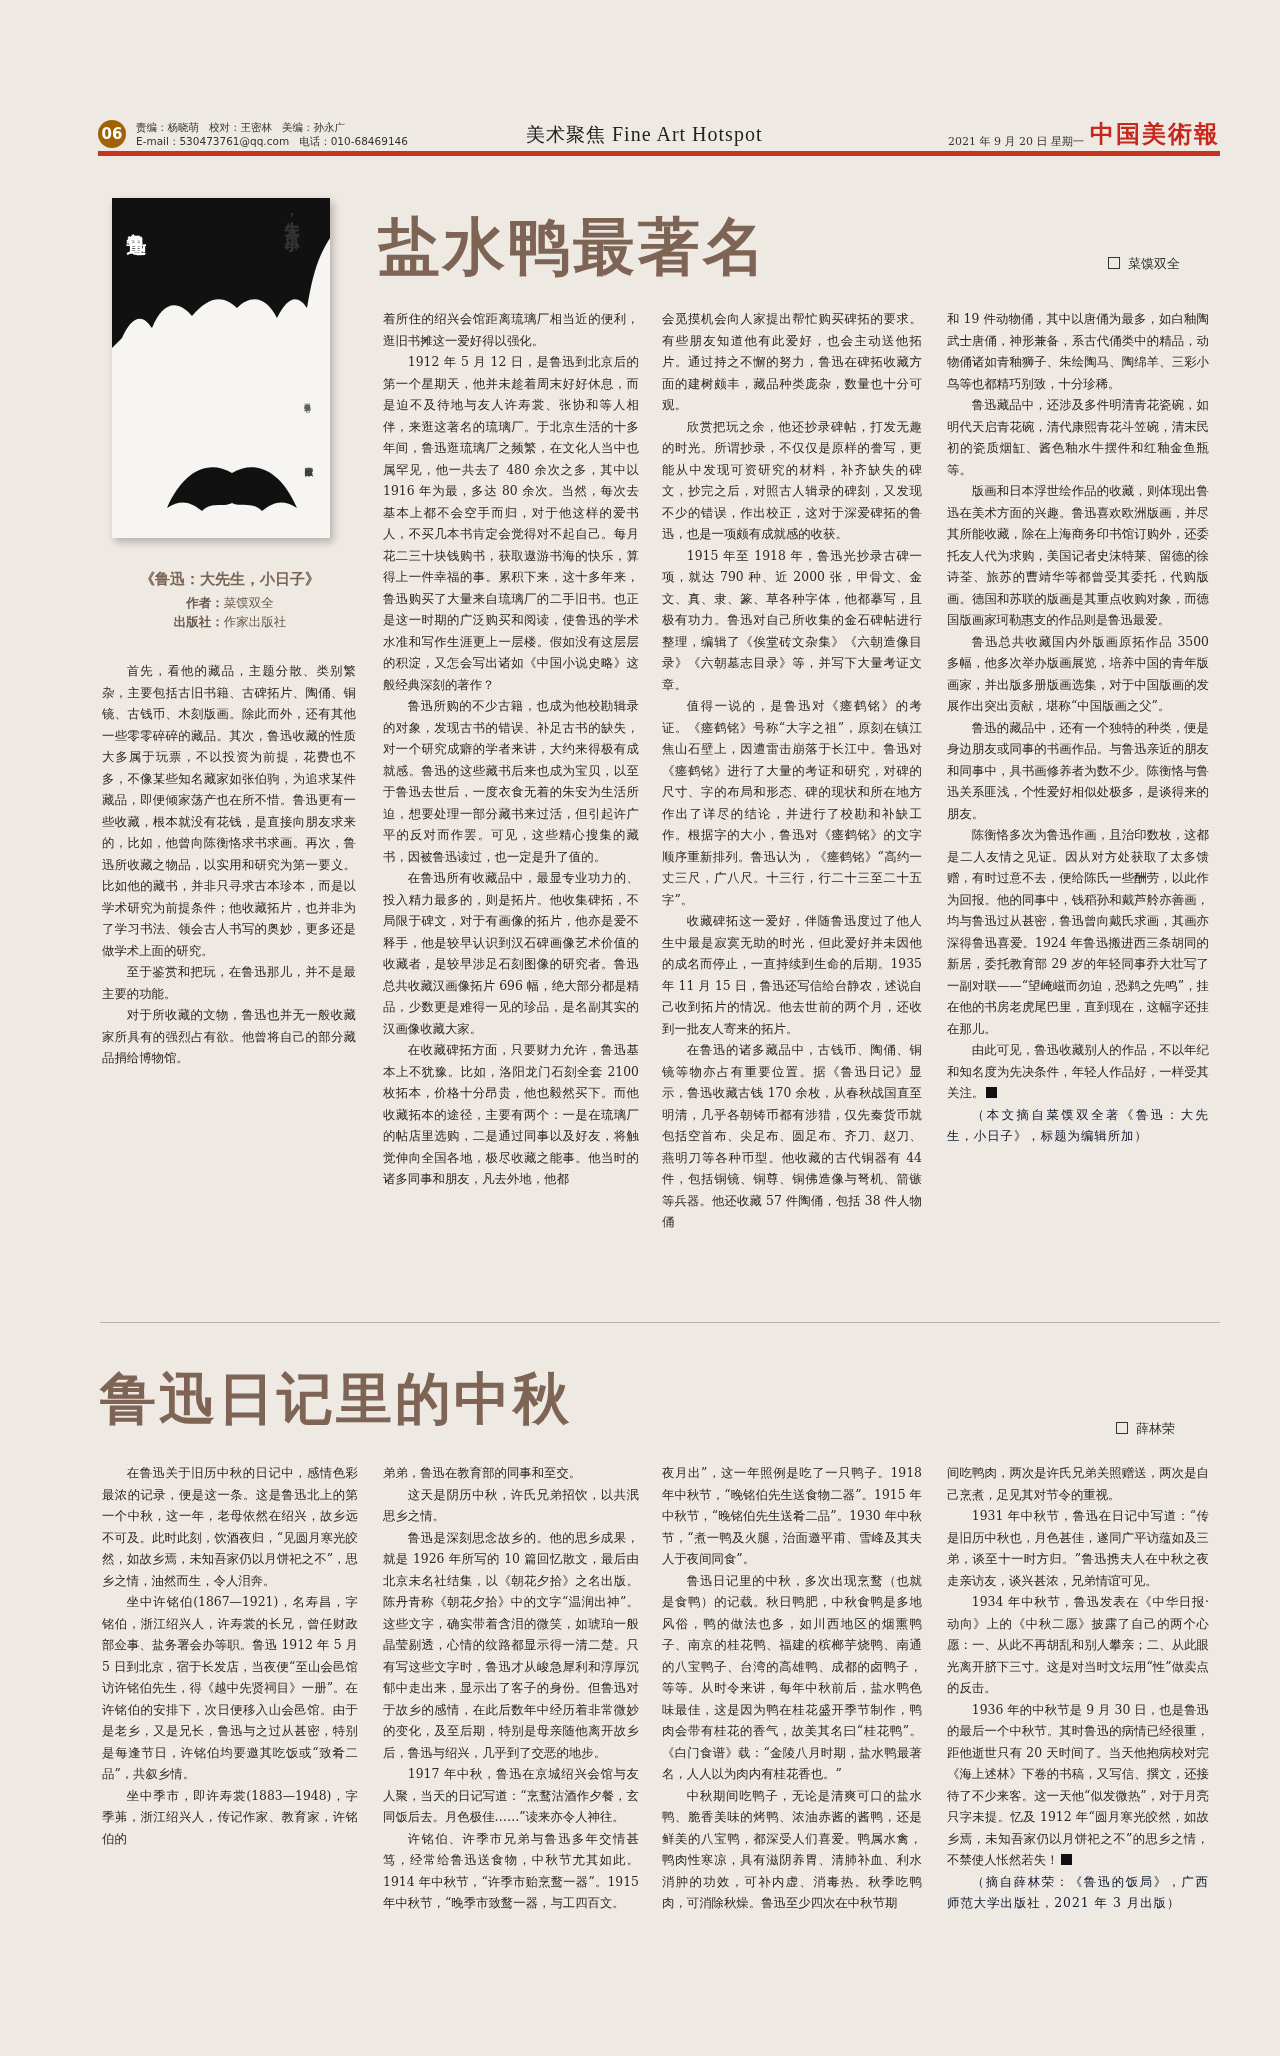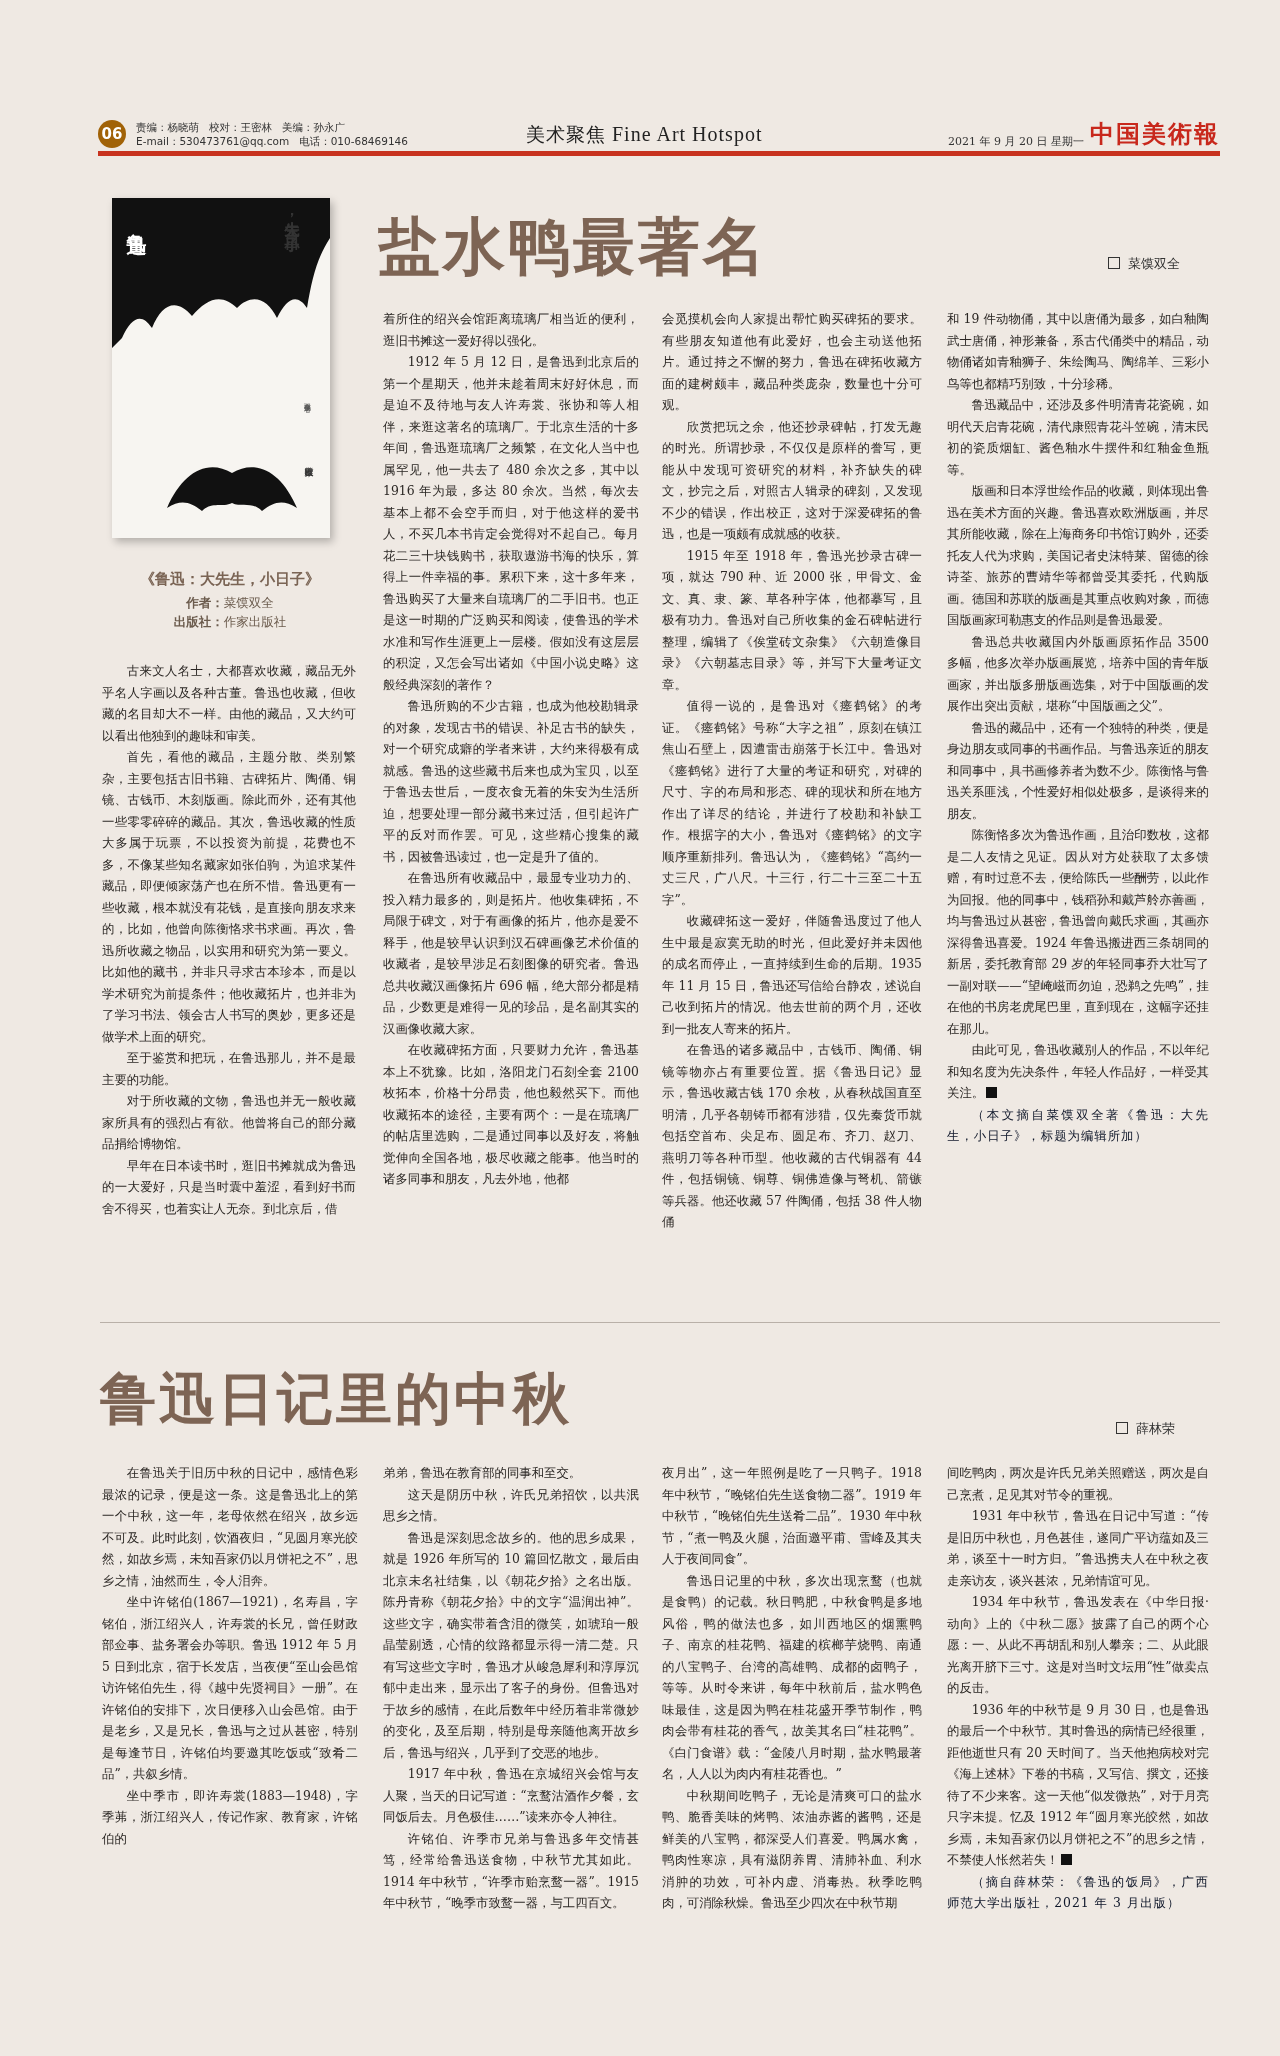--- a/index.html
+++ b/index.html
@@ -87,25 +87,23 @@
 <div class="book-caption">
   <div class="bt">《鲁迅：大先生，小日子》</div>
   <div class="bl"><b>作者：</b><span>菜馍双全</span></div>
   <div class="bl"><b>出版社：</b><span>作家出版社</span></div>
 </div>
 
 <div class="art-title" style="left:378px; top:205px; font-size:62px;">盐水鸭最著名</div>
 <div class="byline" style="left:1108px; top:255px;"><span class="box"></span><span>菜馍双全</span></div>
 
 <div class="col" style="left:102px; top:660px; width:254px;">
-    <p>古来文人名士，大都喜欢收藏，藏品无外乎名人字画以及各种古董。鲁迅也收藏，但收藏的名目却大不一样。由他的藏品，又大约可以看出他独到的趣味和审美。</p>
     <p>首先，看他的藏品，主题分散、类别繁杂，主要包括古旧书籍、古碑拓片、陶俑、铜镜、古钱币、木刻版画。除此而外，还有其他一些零零碎碎的藏品。其次，鲁迅收藏的性质大多属于玩票，不以投资为前提，花费也不多，不像某些知名藏家如张伯驹，为追求某件藏品，即便倾家荡产也在所不惜。鲁迅更有一些收藏，根本就没有花钱，是直接向朋友求来的，比如，他曾向陈衡恪求书求画。再次，鲁迅所收藏之物品，以实用和研究为第一要义。比如他的藏书，并非只寻求古本珍本，而是以学术研究为前提条件；他收藏拓片，也并非为了学习书法、领会古人书写的奥妙，更多还是做学术上面的研究。</p>
     <p>至于鉴赏和把玩，在鲁迅那儿，并不是最主要的功能。</p>
     <p>对于所收藏的文物，鲁迅也并无一般收藏家所具有的强烈占有欲。他曾将自己的部分藏品捐给博物馆。</p>
-    <p>早年在日本读书时，逛旧书摊就成为鲁迅的一大爱好，只是当时囊中羞涩，看到好书而舍不得买，也着实让人无奈。到北京后，借</p>
   </div>
 <div class="col" style="left:383px; top:308px; width:256px;">
     <p class="cont">着所住的绍兴会馆距离琉璃厂相当近的便利，逛旧书摊这一爱好得以强化。</p>
     <p>1912 年 5 月 12 日，是鲁迅到北京后的第一个星期天，他并未趁着周末好好休息，而是迫不及待地与友人许寿裳、张协和等人相伴，来逛这著名的琉璃厂。于北京生活的十多年间，鲁迅逛琉璃厂之频繁，在文化人当中也属罕见，他一共去了 480 余次之多，其中以 1916 年为最，多达 80 余次。当然，每次去基本上都不会空手而归，对于他这样的爱书人，不买几本书肯定会觉得对不起自己。每月花二三十块钱购书，获取遨游书海的快乐，算得上一件幸福的事。累积下来，这十多年来，鲁迅购买了大量来自琉璃厂的二手旧书。也正是这一时期的广泛购买和阅读，使鲁迅的学术水准和写作生涯更上一层楼。假如没有这层层的积淀，又怎会写出诸如《中国小说史略》这般经典深刻的著作？</p>
     <p>鲁迅所购的不少古籍，也成为他校勘辑录的对象，发现古书的错误、补足古书的缺失，对一个研究成癖的学者来讲，大约来得极有成就感。鲁迅的这些藏书后来也成为宝贝，以至于鲁迅去世后，一度衣食无着的朱安为生活所迫，想要处理一部分藏书来过活，但引起许广平的反对而作罢。可见，这些精心搜集的藏书，因被鲁迅读过，也一定是升了值的。</p>
     <p>在鲁迅所有收藏品中，最显专业功力的、投入精力最多的，则是拓片。他收集碑拓，不局限于碑文，对于有画像的拓片，他亦是爱不释手，他是较早认识到汉石碑画像艺术价值的收藏者，是较早涉足石刻图像的研究者。鲁迅总共收藏汉画像拓片 696 幅，绝大部分都是精品，少数更是难得一见的珍品，是名副其实的汉画像收藏大家。</p>
     <p>在收藏碑拓方面，只要财力允许，鲁迅基本上不犹豫。比如，洛阳龙门石刻全套 2100 枚拓本，价格十分昂贵，他也毅然买下。而他收藏拓本的途径，主要有两个：一是在琉璃厂的帖店里选购，二是通过同事以及好友，将触觉伸向全国各地，极尽收藏之能事。他当时的诸多同事和朋友，凡去外地，他都</p>
   </div>
 <div class="col" style="left:662px; top:308px; width:260px;">
     <p class="cont">会觅摸机会向人家提出帮忙购买碑拓的要求。有些朋友知道他有此爱好，也会主动送他拓片。通过持之不懈的努力，鲁迅在碑拓收藏方面的建树颇丰，藏品种类庞杂，数量也十分可观。</p>
@@ -137,21 +135,21 @@
     <p>坐中季市，即许寿裳(1883—1948)，字季茀，浙江绍兴人，传记作家、教育家，许铭伯的</p>
   </div>
 <div class="col" style="left:383px; top:1462px; width:256px;">
     <p class="cont">弟弟，鲁迅在教育部的同事和至交。</p>
     <p>这天是阴历中秋，许氏兄弟招饮，以共泯思乡之情。</p>
     <p>鲁迅是深刻思念故乡的。他的思乡成果，就是 1926 年所写的 10 篇回忆散文，最后由北京未名社结集，以《朝花夕拾》之名出版。陈丹青称《朝花夕拾》中的文字“温润出神”。这些文字，确实带着含泪的微笑，如琥珀一般晶莹剔透，心情的纹路都显示得一清二楚。只有写这些文字时，鲁迅才从峻急犀利和淳厚沉郁中走出来，显示出了客子的身份。但鲁迅对于故乡的感情，在此后数年中经历着非常微妙的变化，及至后期，特别是母亲随他离开故乡后，鲁迅与绍兴，几乎到了交恶的地步。</p>
     <p>1917 年中秋，鲁迅在京城绍兴会馆与友人聚，当天的日记写道：“烹鹜沽酒作夕餐，玄同饭后去。月色极佳……”读来亦令人神往。</p>
     <p>许铭伯、许季市兄弟与鲁迅多年交情甚笃，经常给鲁迅送食物，中秋节尤其如此。1914 年中秋节，“许季市贻烹鹜一器”。1915 年中秋节，“晚季市致鹜一器，与工四百文。</p>
   </div>
 <div class="col" style="left:662px; top:1462px; width:260px;">
-    <p class="cont">夜月出”，这一年照例是吃了一只鸭子。1918 年中秋节，“晚铭伯先生送食物二器”。1919 年中秋节，“晚铭伯先生送肴二品”。1930 年中秋节，“煮一鸭及火腿，治面邀平甫、雪峰及其夫人于夜间同食”。</p>
+    <p class="cont">夜月出”，这一年照例是吃了一只鸭子。1918 年中秋节，“晚铭伯先生送食物二器”。1915 年中秋节，“晚铭伯先生送肴二品”。1930 年中秋节，“煮一鸭及火腿，治面邀平甫、雪峰及其夫人于夜间同食”。</p>
     <p>鲁迅日记里的中秋，多次出现烹鹜（也就是食鸭）的记载。秋日鸭肥，中秋食鸭是多地风俗，鸭的做法也多，如川西地区的烟熏鸭子、南京的桂花鸭、福建的槟榔芋烧鸭、南通的八宝鸭子、台湾的高雄鸭、成都的卤鸭子，等等。从时令来讲，每年中秋前后，盐水鸭色味最佳，这是因为鸭在桂花盛开季节制作，鸭肉会带有桂花的香气，故美其名曰“桂花鸭”。《白门食谱》载：“金陵八月时期，盐水鸭最著名，人人以为肉内有桂花香也。”</p>
     <p>中秋期间吃鸭子，无论是清爽可口的盐水鸭、脆香美味的烤鸭、浓油赤酱的酱鸭，还是鲜美的八宝鸭，都深受人们喜爱。鸭属水禽，鸭肉性寒凉，具有滋阴养胃、清肺补血、利水消肿的功效，可补内虚、消毒热。秋季吃鸭肉，可消除秋燥。鲁迅至少四次在中秋节期</p>
   </div>
 <div class="col" style="left:947px; top:1462px; width:262px;">
     <p class="cont">间吃鸭肉，两次是许氏兄弟关照赠送，两次是自己烹煮，足见其对节令的重视。</p>
     <p>1931 年中秋节，鲁迅在日记中写道：“传是旧历中秋也，月色甚佳，遂同广平访蕴如及三弟，谈至十一时方归。”鲁迅携夫人在中秋之夜走亲访友，谈兴甚浓，兄弟情谊可见。</p>
     <p>1934 年中秋节，鲁迅发表在《中华日报·动向》上的《中秋二愿》披露了自己的两个心愿：一、从此不再胡乱和别人攀亲；二、从此眼光离开脐下三寸。这是对当时文坛用“性”做卖点的反击。</p>
     <p>1936 年的中秋节是 9 月 30 日，也是鲁迅的最后一个中秋节。其时鲁迅的病情已经很重，距他逝世只有 20 天时间了。当天他抱病校对完《海上述林》下卷的书稿，又写信、撰文，还接待了不少来客。这一天他“似发微热”，对于月亮只字未提。忆及 1912 年“圆月寒光皎然，如故乡焉，未知吾家仍以月饼祀之不”的思乡之情，不禁使人怅然若失！<span class="endmark"></span></p>
     <p class="note">（摘自薛林荣：《鲁迅的饭局》，广西师范大学出版社，2021 年 3 月出版）</p>
   </div>

